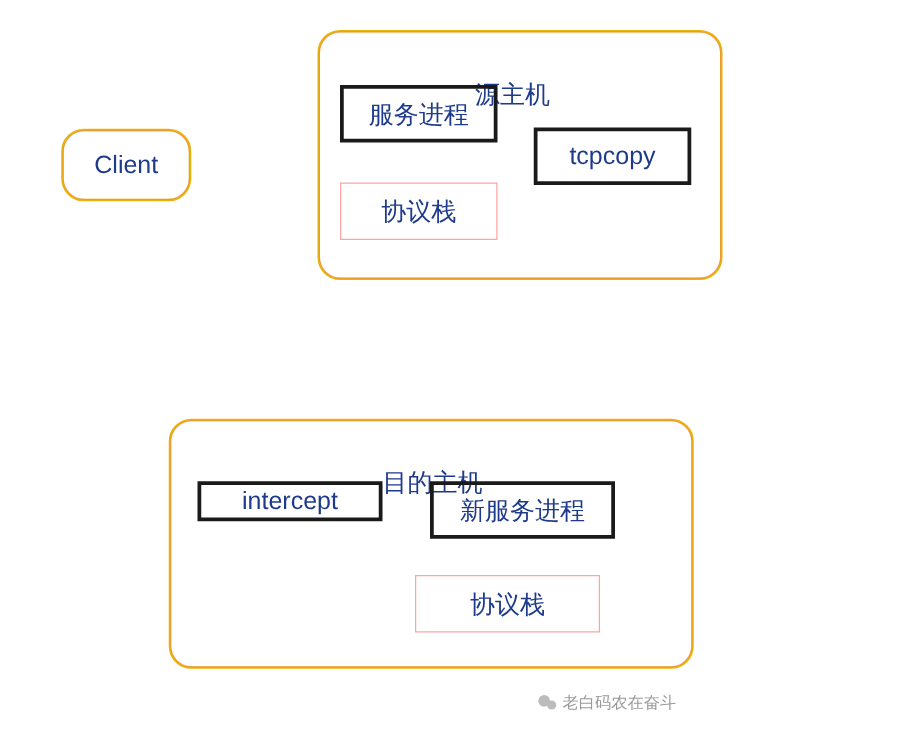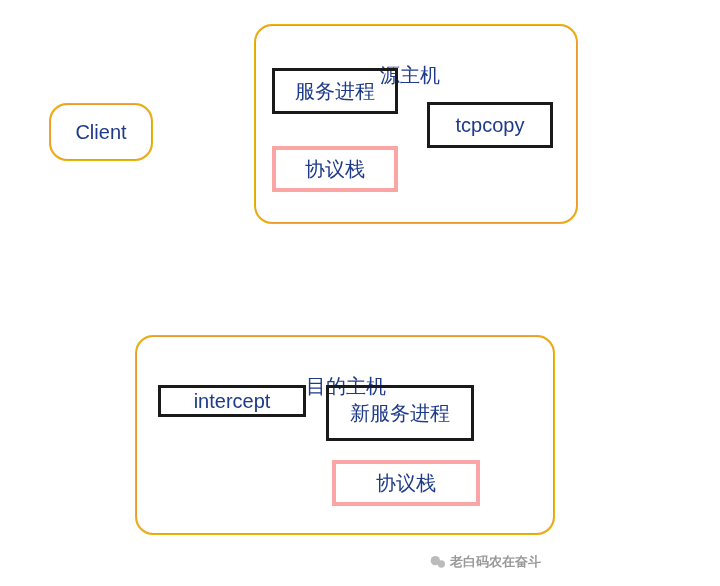--- a/index.html
+++ b/index.html
@@ -31,21 +31,21 @@
     .black-box {
       position: absolute;
       border: 3px solid #1a1a1a;
       background: transparent;
       display: flex;
       align-items: center;
       justify-content: center;
     }
     .thin-box {
       position: absolute;
-      border: 4px solid #fca5a5;
+      border: 1px solid #fca5a5;
       background: transparent;
       display: flex;
       align-items: center;
       justify-content: center;
     }
     .label {
       color: #1e3a8a;
       font-family: "Comic Sans MS", cursive, sans-serif;
       font-size: 20px;
       text-align: center;
@@ -60,21 +60,20 @@
       margin-top: 30px;
     }
     .watermark {
       position: absolute;
       color: #999;
       font-size: 13px;
       font-family: sans-serif;
       display: flex;
       align-items: center;
       gap: 4px;
-      font-weight: bold;
     }
     .wechat-icon {
       width: 16px;
       height: 14px;
       display: inline-block;
       position: relative;
     }
     .wechat-icon svg {
       width: 100%;
       height: 100%;
@@ -105,21 +104,21 @@
 </div>
 
 <div class="pink-box" style="left: 135px; top: 335px; width: 420px; height: 200px;">
 </div>
 <div class="title-label" style="left: 276px; top: 343px; width: 140px; font-family: Liberation Serif, serif;">目的主机</div>
 
 <div class="black-box" style="left: 158px; top: 385px; width: 148px; height: 32px;">
   <span class="label">intercept</span>
 </div>
 
-<div class="black-box" style="left: 326px; top: 385px; width: 148px; height: 56px;">
+<div class="black-box" style="left: 344px; top: 385px; width: 148px; height: 46px;">
   <span class="label">新服务进程</span>
 </div>
 
 <div class="thin-box" style="left: 332px; top: 460px; width: 148px; height: 46px;">
   <span class="label">协议栈</span>
 </div>
 
 <div class="watermark" style="left: 430px; top: 553px;">
   <span class="wechat-icon">
     <svg viewBox="0 0 24 20">

